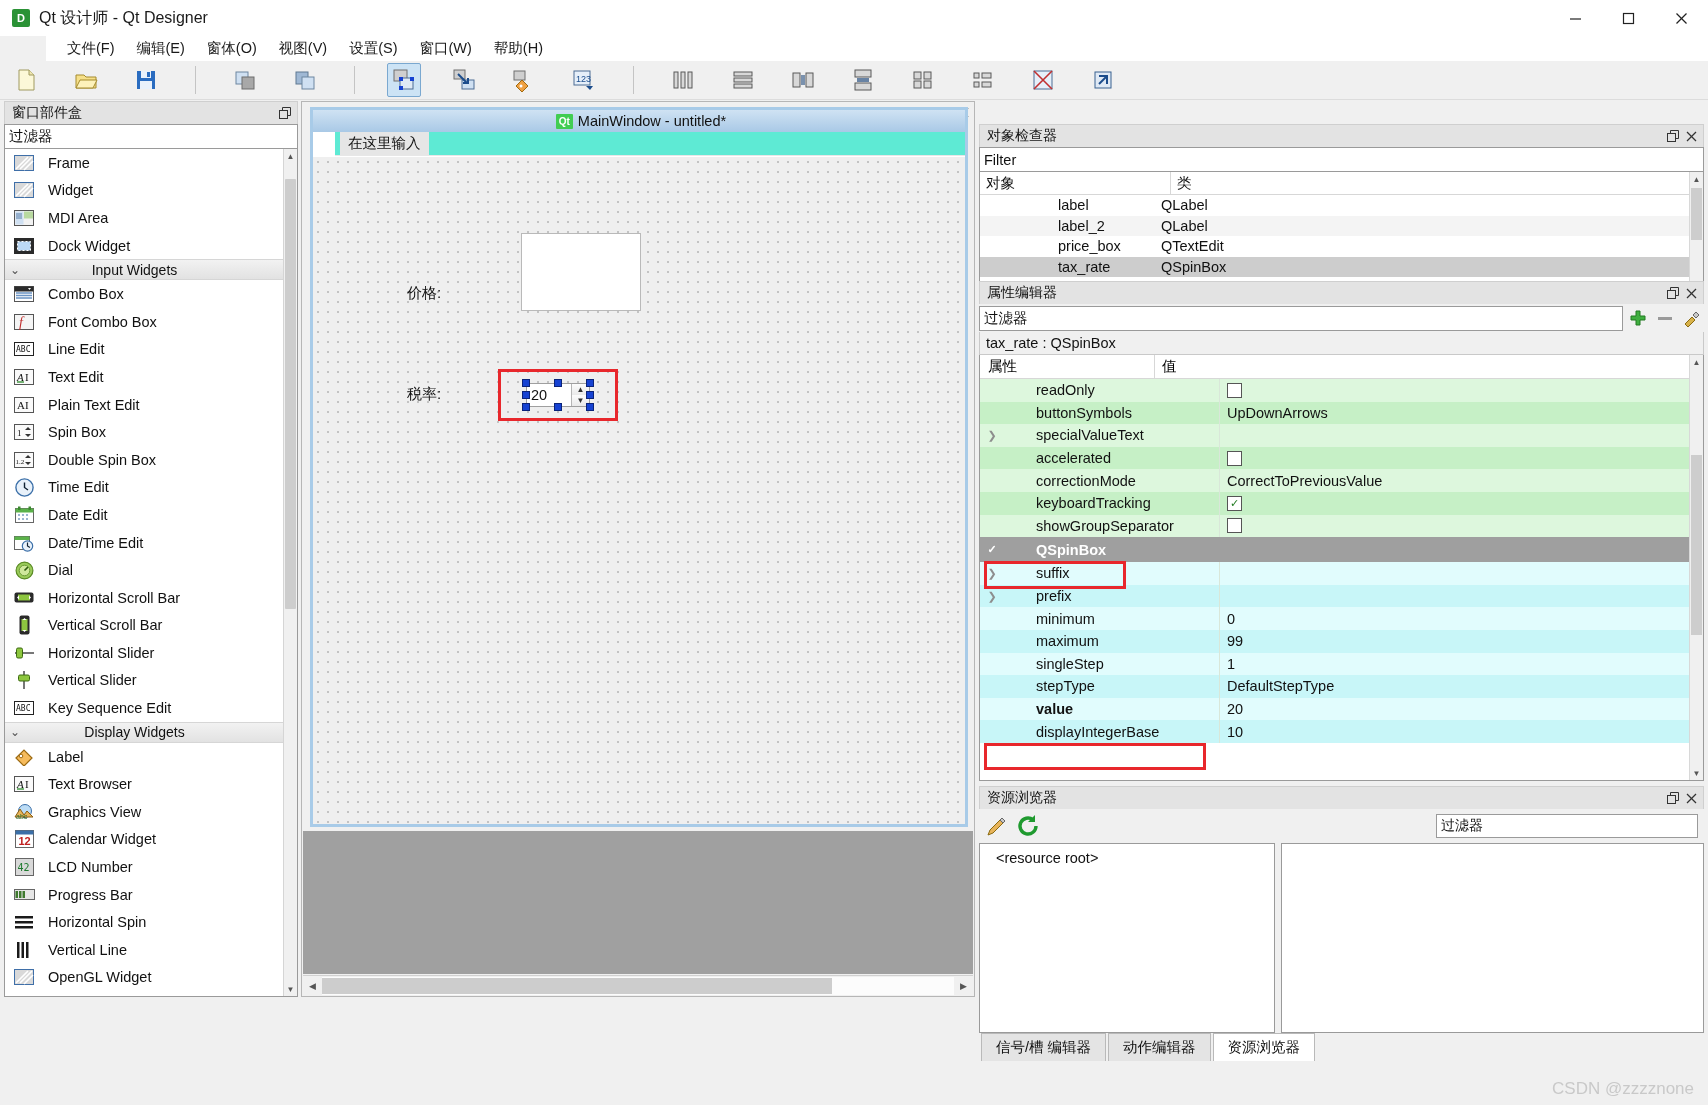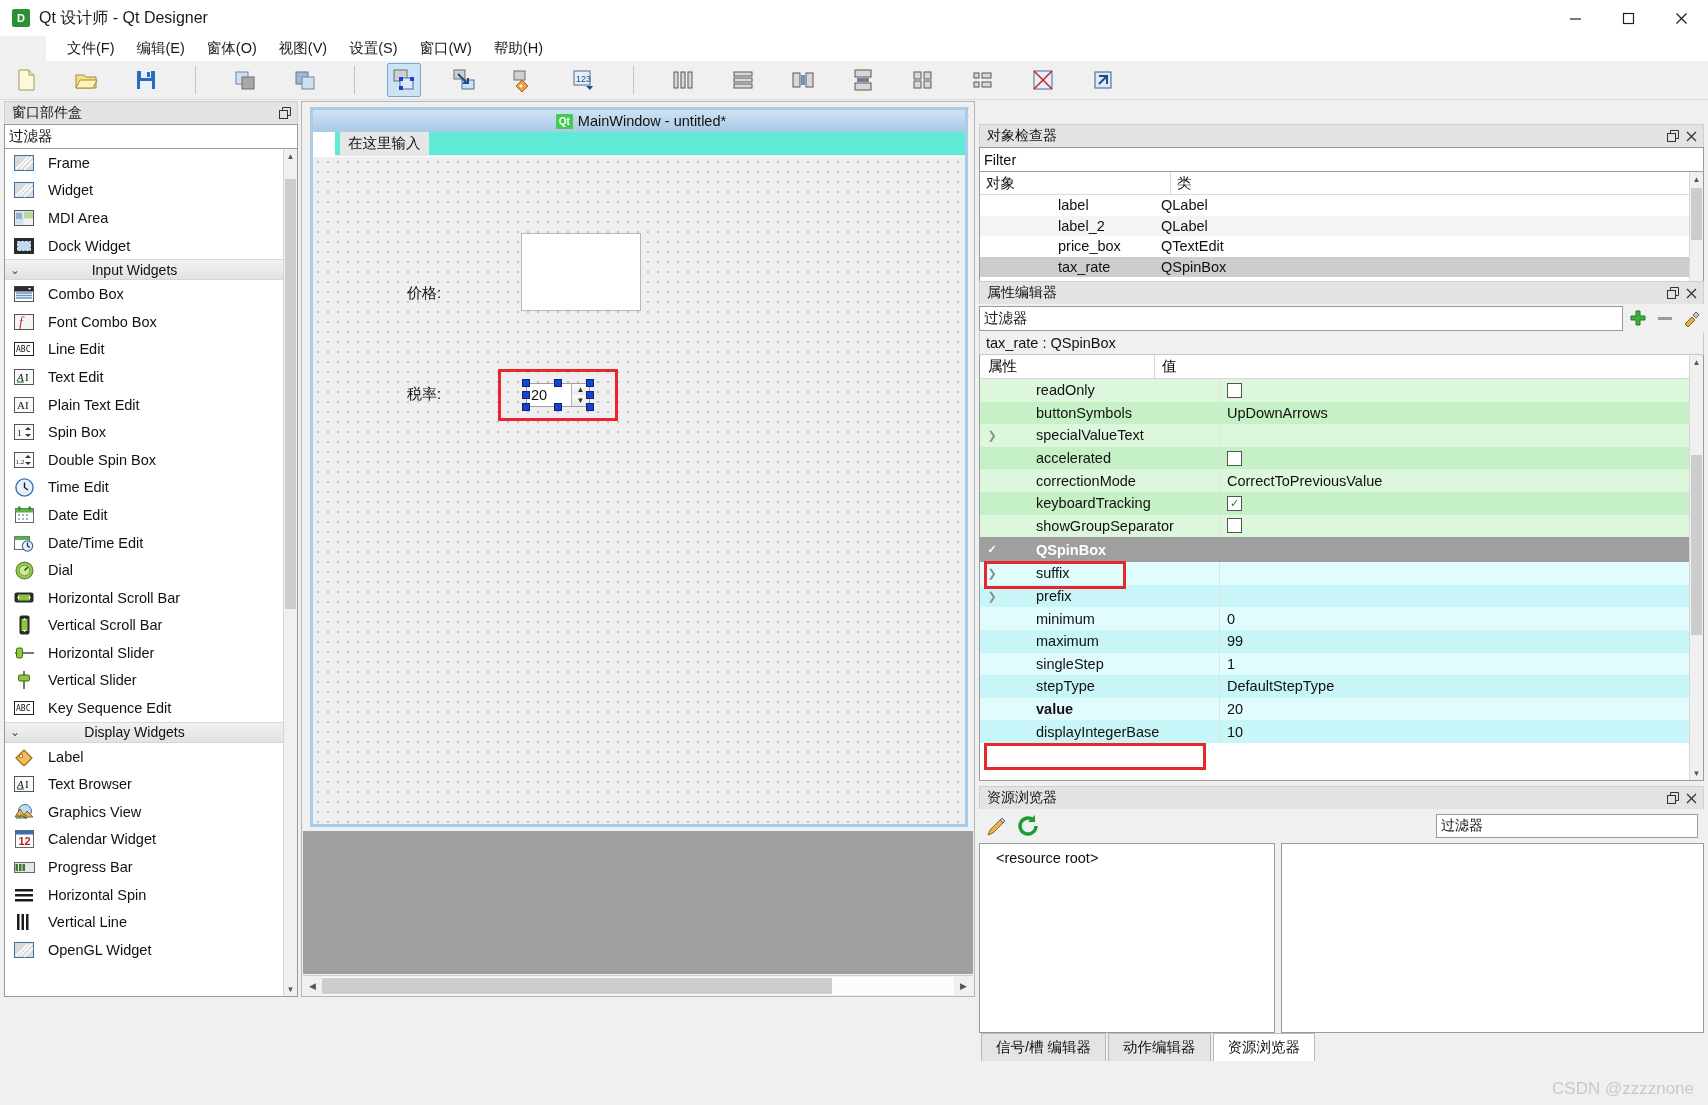--- a/index.html
+++ b/index.html
@@ -744,20 +744,29 @@
           <span class="wb-ico">
             <svg width="19" height="18" viewBox="0 0 19 18">
                 <rect x="0.5" y="0.5" width="18" height="17" fill="#fff" stroke="#666"></rect>
                 <rect x="0.5" y="0.5" width="18" height="4" fill="#3b6fa8"></rect>
                 <text x="3.5" y="14.5" font-size="11" font-weight="bold" fill="#c02020" font-family="sans-serif">12</text>
               </svg>
           </span>
           <span>Calendar Widget</span>
         </div>
 
+        <div class="wb-row">
+          <span class="wb-ico">
+            <svg width="19" height="18" viewBox="0 0 19 18">
+                <rect x="0.5" y="0.5" width="18" height="17" fill="#d9d9d9" stroke="#666"></rect>
+                <text x="2.5" y="13" font-size="10" font-family="monospace" fill="#1f7a2f">42</text>
+              </svg>
+          </span>
+          <span>LCD Number</span>
+        </div>
 
         <div class="wb-row">
           <span class="wb-ico">
             <svg width="21" height="11" viewBox="0 0 21 11">
                 <rect x="0.5" y="0.5" width="20" height="10" fill="#e6e6e6" stroke="#666"></rect>
                 <g fill="#3f7a2f">
                   <rect x="1.5" y="2" width="2.5" height="7"></rect>
                   <rect x="5" y="2" width="2.5" height="7"></rect>
                   <rect x="8.5" y="2" width="2.5" height="7"></rect>
                 </g>

